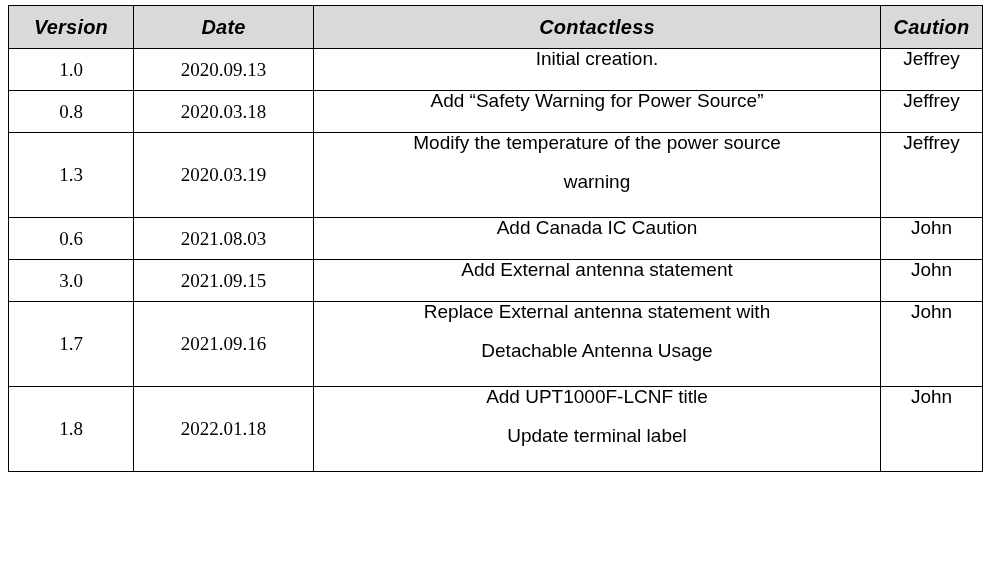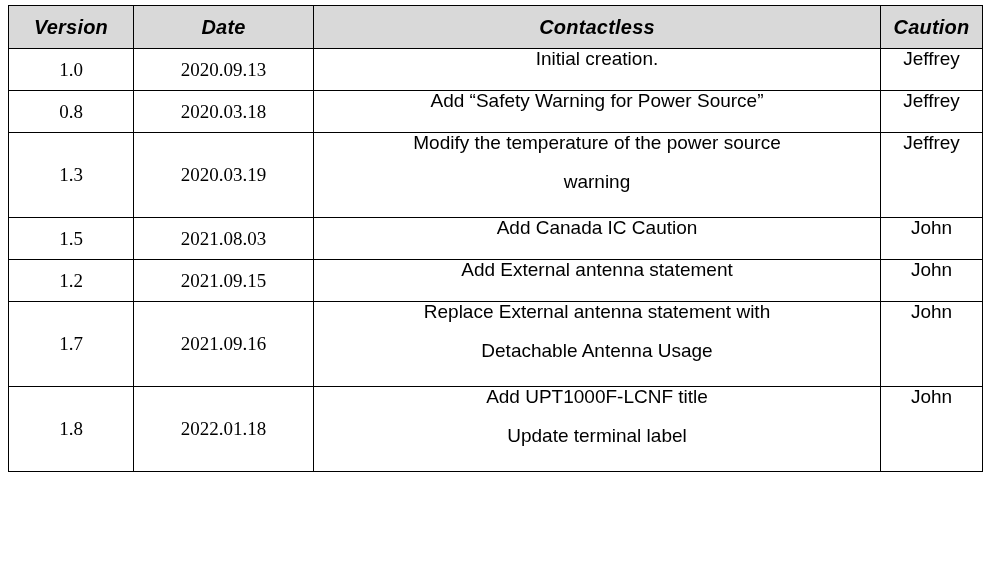--- a/index.html
+++ b/index.html
@@ -131,29 +131,29 @@
         <tr class="row-h2">
           <td class="cell-version">1.3</td>
           <td class="cell-date">2020.03.19</td>
           <td class="cell-desc">
             <span class="desc-line">Modify the temperature of the power source</span>
             <span class="desc-line">warning</span>
           </td>
           <td class="cell-author">Jeffrey</td>
         </tr>
         <tr class="row-h1">
-          <td class="cell-version">1.5</td>
+          <td class="cell-version">0.6</td>
           <td class="cell-date">2021.08.03</td>
           <td class="cell-desc">
             <span class="desc-line">Add Canada IC Caution</span>
           </td>
           <td class="cell-author">John</td>
         </tr>
         <tr class="row-h1">
-          <td class="cell-version">1.2</td>
+          <td class="cell-version">3.0</td>
           <td class="cell-date">2021.09.15</td>
           <td class="cell-desc">
             <span class="desc-line">Add External antenna statement</span>
           </td>
           <td class="cell-author">John</td>
         </tr>
         <tr class="row-h2">
           <td class="cell-version">1.7</td>
           <td class="cell-date">2021.09.16</td>
           <td class="cell-desc">

